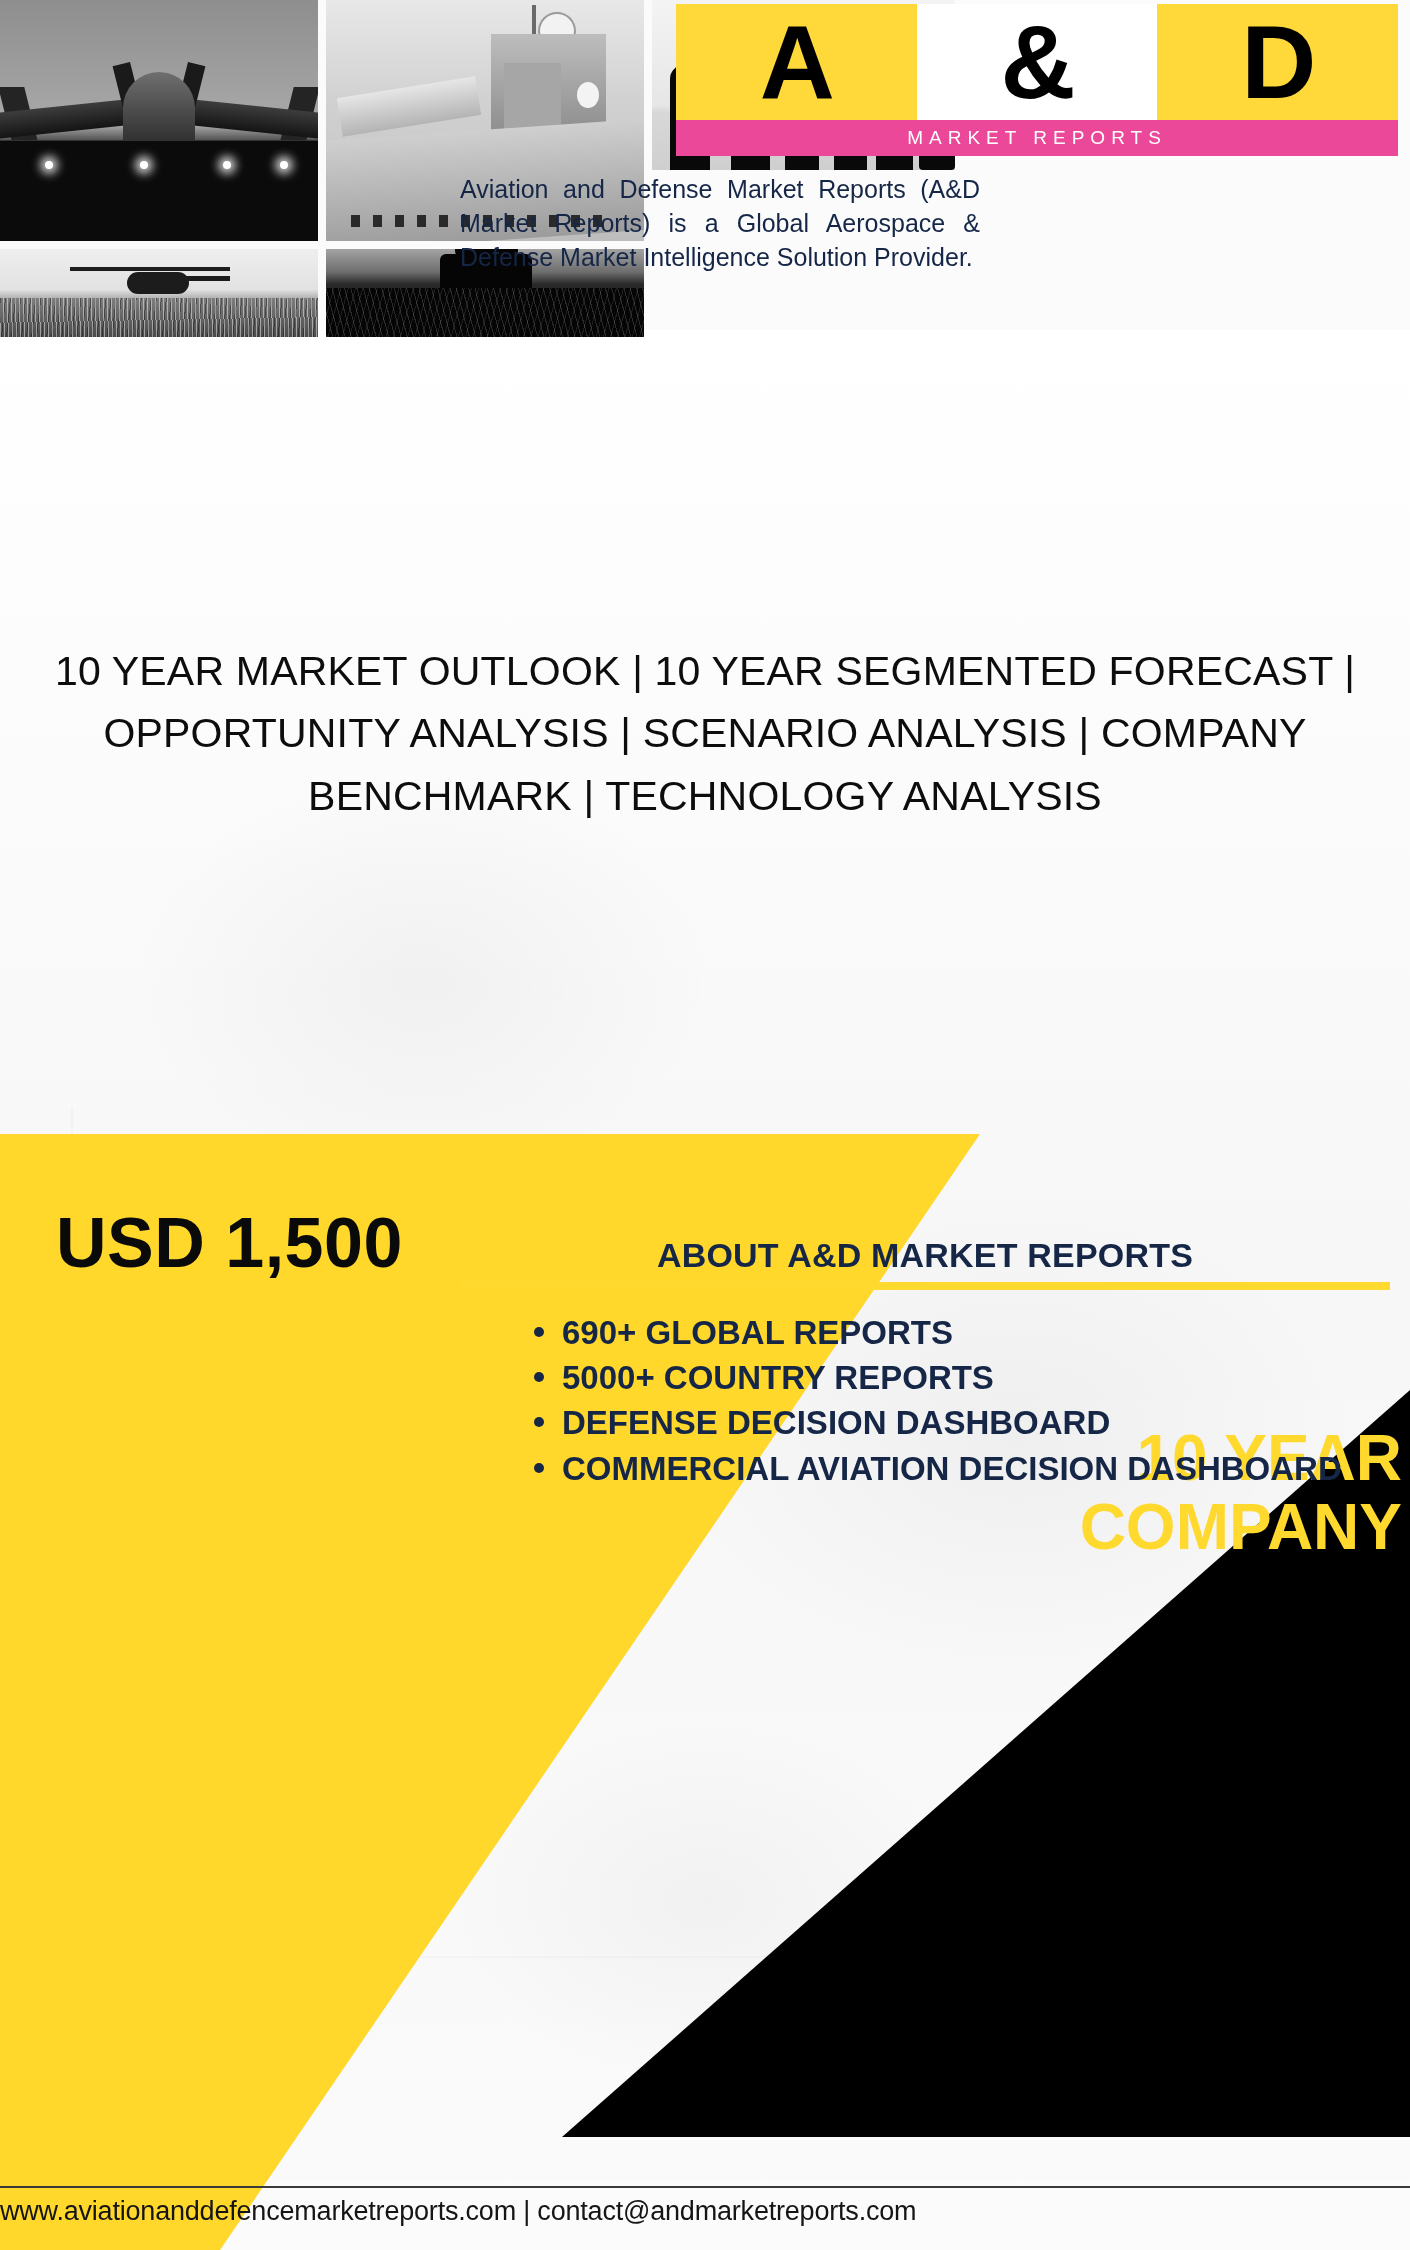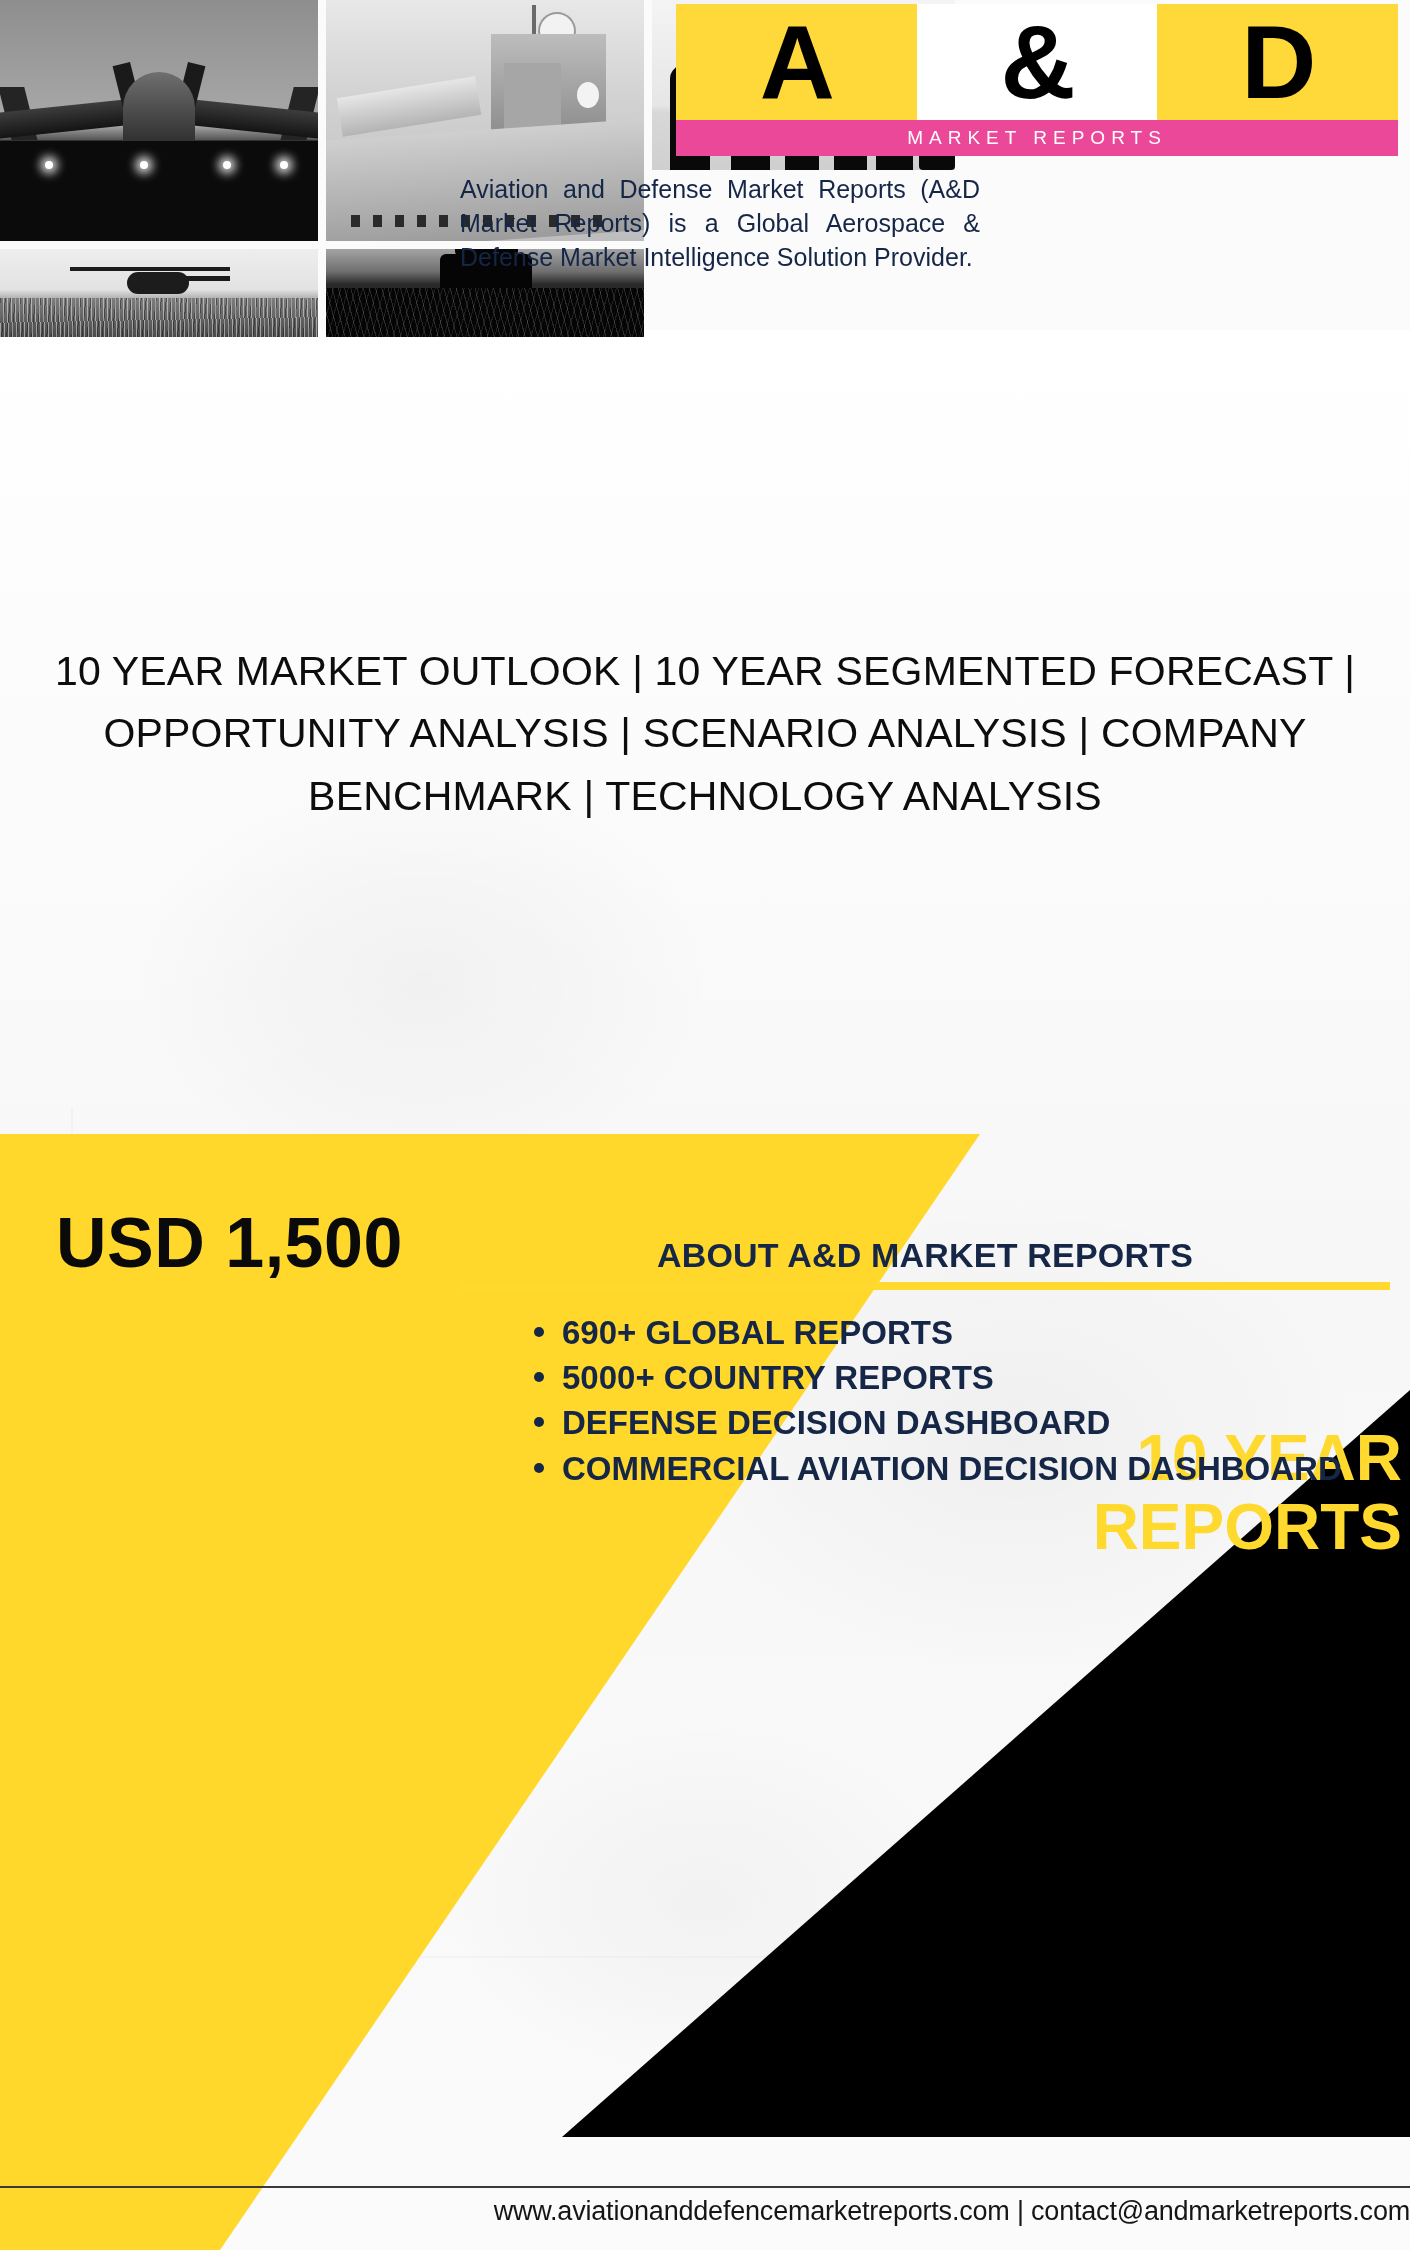--- a/index.html
+++ b/index.html
@@ -150,21 +150,21 @@
   .about{position:absolute;left:460px;top:1236px;width:930px;}
   .about-h{font-weight:700;font-size:34px;color:#152647;text-align:center;letter-spacing:.2px;}
   .about-rule{height:8px;background:#ffd92e;margin:7px 0 22px 0;width:100%;}
   .about ul{margin:0;padding:0 0 0 72px;list-style:none;}
   .about li{position:relative;font-weight:700;font-size:33px;line-height:1.28;color:#152647;
     padding-left:30px;margin-bottom:3px;}
   .about li:before{content:"";position:absolute;left:2px;top:15px;width:10px;height:10px;border-radius:50%;background:#152647;}
 
   
   .foot-rule{position:absolute;left:0;top:2186px;width:1410px;height:2px;background:#3a3a3a;}
-  .footer{position:absolute;left:0;top:2196px;width:1410px;text-align:right;
+  .footer{position:absolute;left:0;top:2196px;width:1410px;text-align:left;
     font-size:27px;color:#151515;letter-spacing:-.2px;font-weight:300;white-space:nowrap;}
 </style>
 </head>
 <body>
 
 <div id="page">
 
   <div class="ghost"></div>
 
   <div class="topband">
@@ -266,21 +266,21 @@
 
   <div class="bylist">
     <div>BY REGION</div>
     <div>BY TYPE</div>
     <div>BY PLATFORM</div>
   </div>
 
   <div class="blackwedge"></div>
   <div class="forecast">
     <div>10 YEAR</div>
-    <div>REPORTS</div>
+    <div>COMPANY</div>
   </div>
 
   <div class="yellowwedge"></div>
   <div class="price">USD 1,500</div>
 
   <div class="about">
     <div class="about-h">ABOUT A&amp;D MARKET REPORTS</div>
     <div class="about-rule"></div>
     <ul>
       <li>690+ GLOBAL REPORTS</li>

